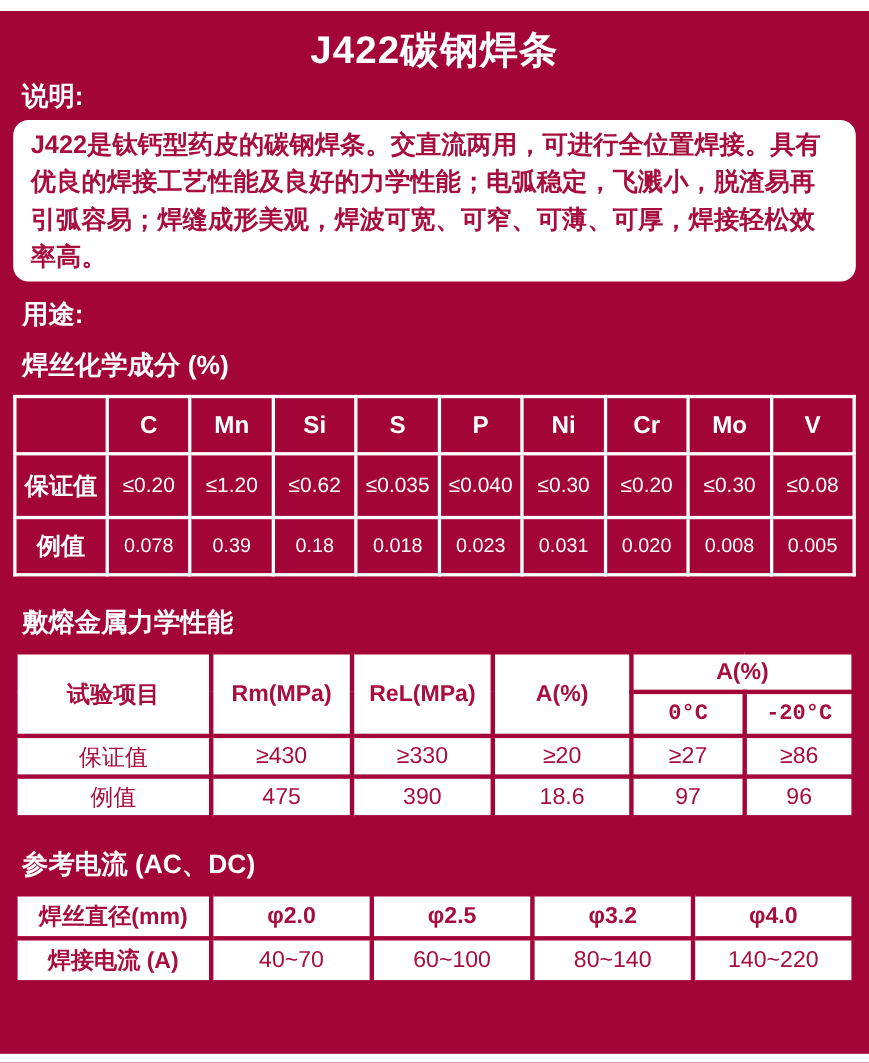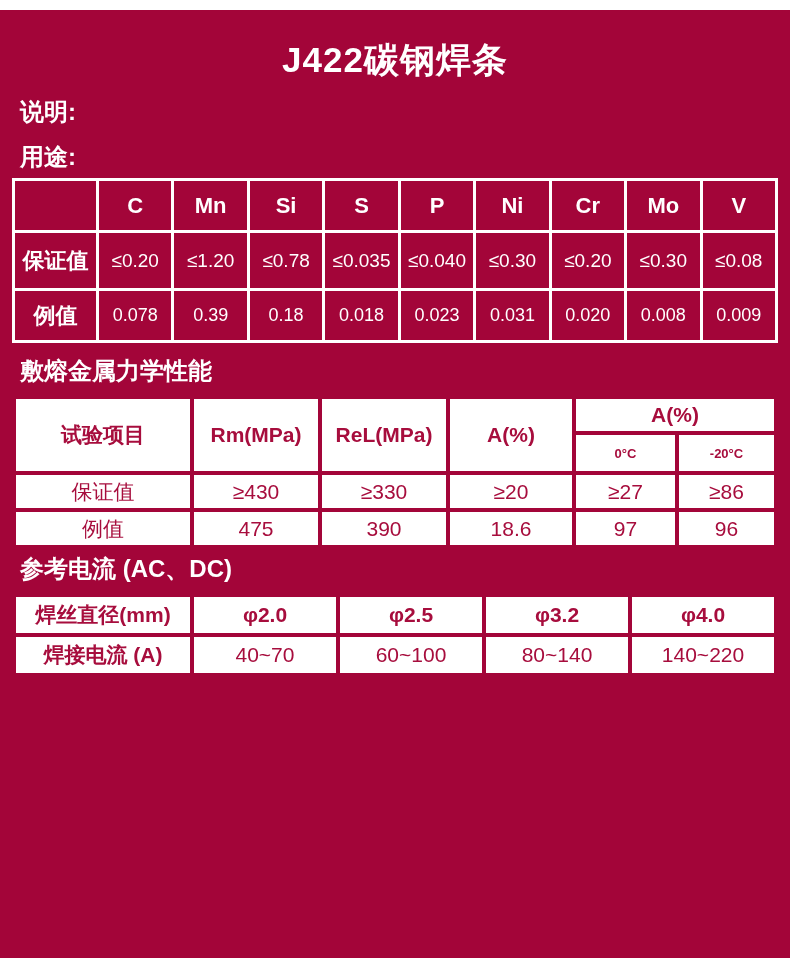--- a/index.html
+++ b/index.html
@@ -19,27 +19,27 @@
     background: #A30539;
     color: #ffffff;
     padding: 0 12px;
     overflow: hidden;
   }
   .title {
     text-align: center;
     font-size: 35px;
     font-weight: 700;
     letter-spacing: 1px;
-    padding-top: 28px;
+    padding-top: 14px;
     line-height: 44px;
   }
   .sec-label {
     font-size: 24px;
     font-weight: 700;
-    margin: 16px 0 7px 8px;
+    margin: 6px 0 7px 8px;
     line-height: 28px;
   }
   .white-box {
     background: #ffffff;
     border-radius: 14px;
     color: #A70D3D;
     font-size: 23px;
     font-weight: 600;
     line-height: 34px;
     padding: 5px 16px 6px 16px;
@@ -66,35 +66,39 @@
   .white-table td {
     border: 4px solid #A30539;
     background: #ffffff;
     color: #A70D3D;
     text-align: center;
     vertical-align: middle;
     font-size: 21px;
   }
   .white-table tr.hrow td { font-weight: 600; }
   .mech-table tr.grp td { height: 36px; }
-  .mech-table tr.sub td { height: 40px; font-size: 13px; }
+  .mech-table tr.sub td { height: 40px; font-size: 20px; font-family: Liberation Mono, monospace; }
   .mech-table tr.val td { height: 37px; }
   .cur-table td { height: 40px; }
 </style>
 </head>
 <body>
 
 <div class="panel">
 
   <div class="title">J422碳钢焊条</div>
 
   <div class="sec-label">说明:</div>
+  <div class="white-box">
+    <span>J422是钛钙型药皮的碳钢焊条。交直流两用，可进行全位置焊接。具有优良的焊接工艺性能及良好的力学性能；电弧稳定，飞溅小，脱渣易再引弧容易；焊缝成形美观，焊波可宽、可窄、可薄、可厚，焊接轻松效率高。</span>
+  </div>
 
   <div class="sec-label" style="margin-top:17px;">用途:</div>
 
+  <div class="heading">焊丝化学成分 (%)</div>
   <table class="chem-table">
     <colgroup>
       <col style="width:84px">
       <col>
         <col>
         <col>
         <col>
         <col>
         <col>
         <col>
@@ -111,44 +115,44 @@
       <td>P</td>
       <td>Ni</td>
       <td>Cr</td>
       <td>Mo</td>
       <td>V</td>
     </tr>
     <tr class="vrow1">
       <td class="rlabel">保证值</td>
       <td>≤0.20</td>
       <td>≤1.20</td>
-      <td>≤0.78</td>
+      <td>≤0.62</td>
       <td>≤0.035</td>
       <td>≤0.040</td>
       <td>≤0.30</td>
       <td>≤0.20</td>
       <td>≤0.30</td>
       <td>≤0.08</td>
     </tr>
     <tr class="vrow2">
       <td class="rlabel">例值</td>
       <td>0.078</td>
       <td>0.39</td>
       <td>0.18</td>
       <td>0.018</td>
       <td>0.023</td>
       <td>0.031</td>
       <td>0.020</td>
       <td>0.008</td>
-      <td>0.009</td>
+      <td>0.005</td>
     </tr>
   </tbody>
     </table>
 
-  <div class="heading" style="margin-top:13px;margin-bottom:9px;">敷熔金属力学性能</div>
+  <div class="heading" style="margin-top:28px;margin-bottom:9px;">敷熔金属力学性能</div>
   <table class="white-table mech-table">
     <colgroup>
       <col style="width:178px">
       <col style="width:128px">
       <col style="width:128px">
       <col style="width:126px">
       <col style="width:103px">
       <col>
     </colgroup>
     <tbody>
@@ -175,21 +179,21 @@
       <td>例值</td>
       <td>475</td>
       <td>390</td>
       <td>18.6</td>
       <td>97</td>
       <td>96</td>
     </tr>
   </tbody>
     </table>
 
-  <div class="heading" style="margin-top:5px;margin-bottom:9px;">参考电流 (AC、DC)</div>
+  <div class="heading" style="margin-top:27px;margin-bottom:9px;">参考电流 (AC、DC)</div>
   <table class="white-table cur-table">
     <colgroup>
       <col style="width:178px">
       <col>
         <col>
         <col>
         <col>
     </colgroup>
     <tbody>
         <tr class="hrow">

